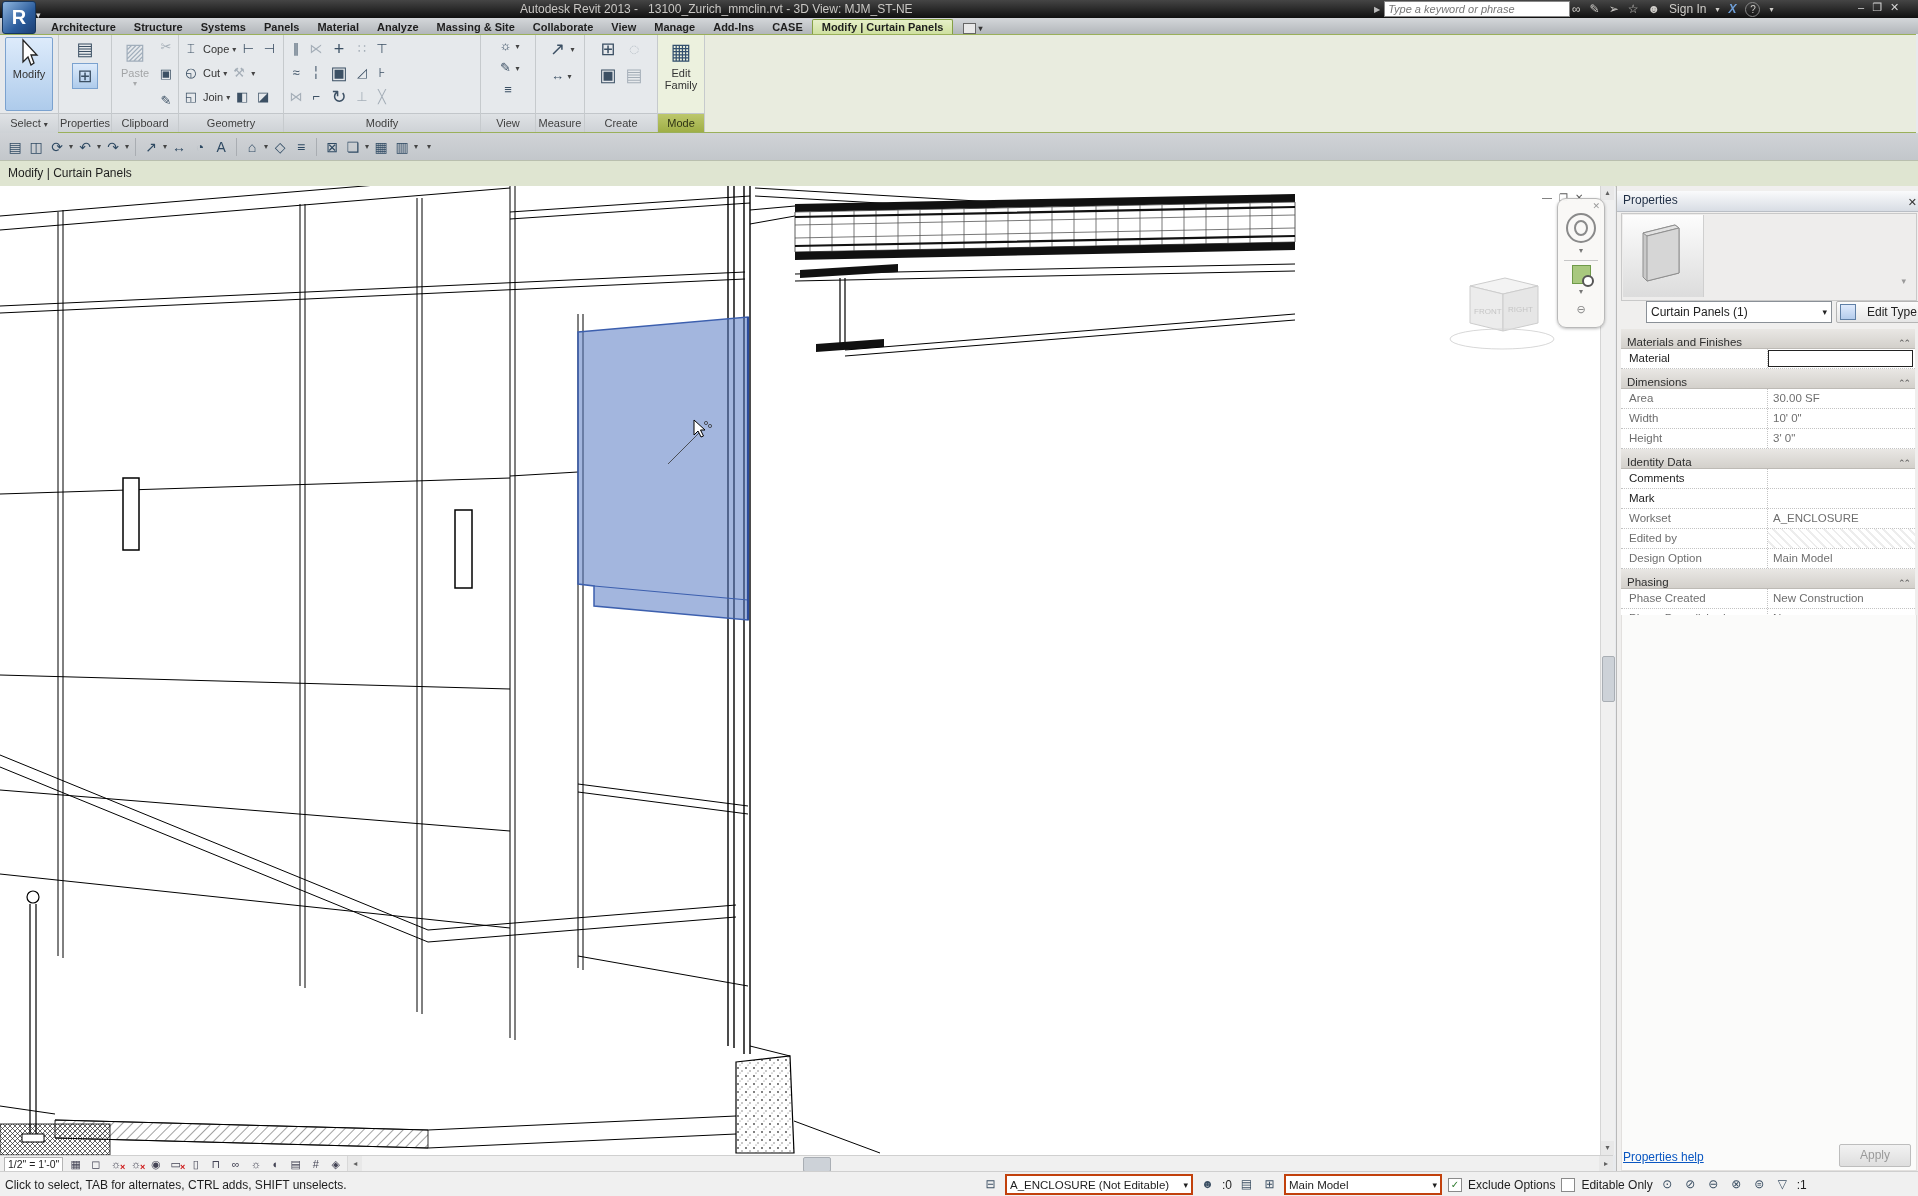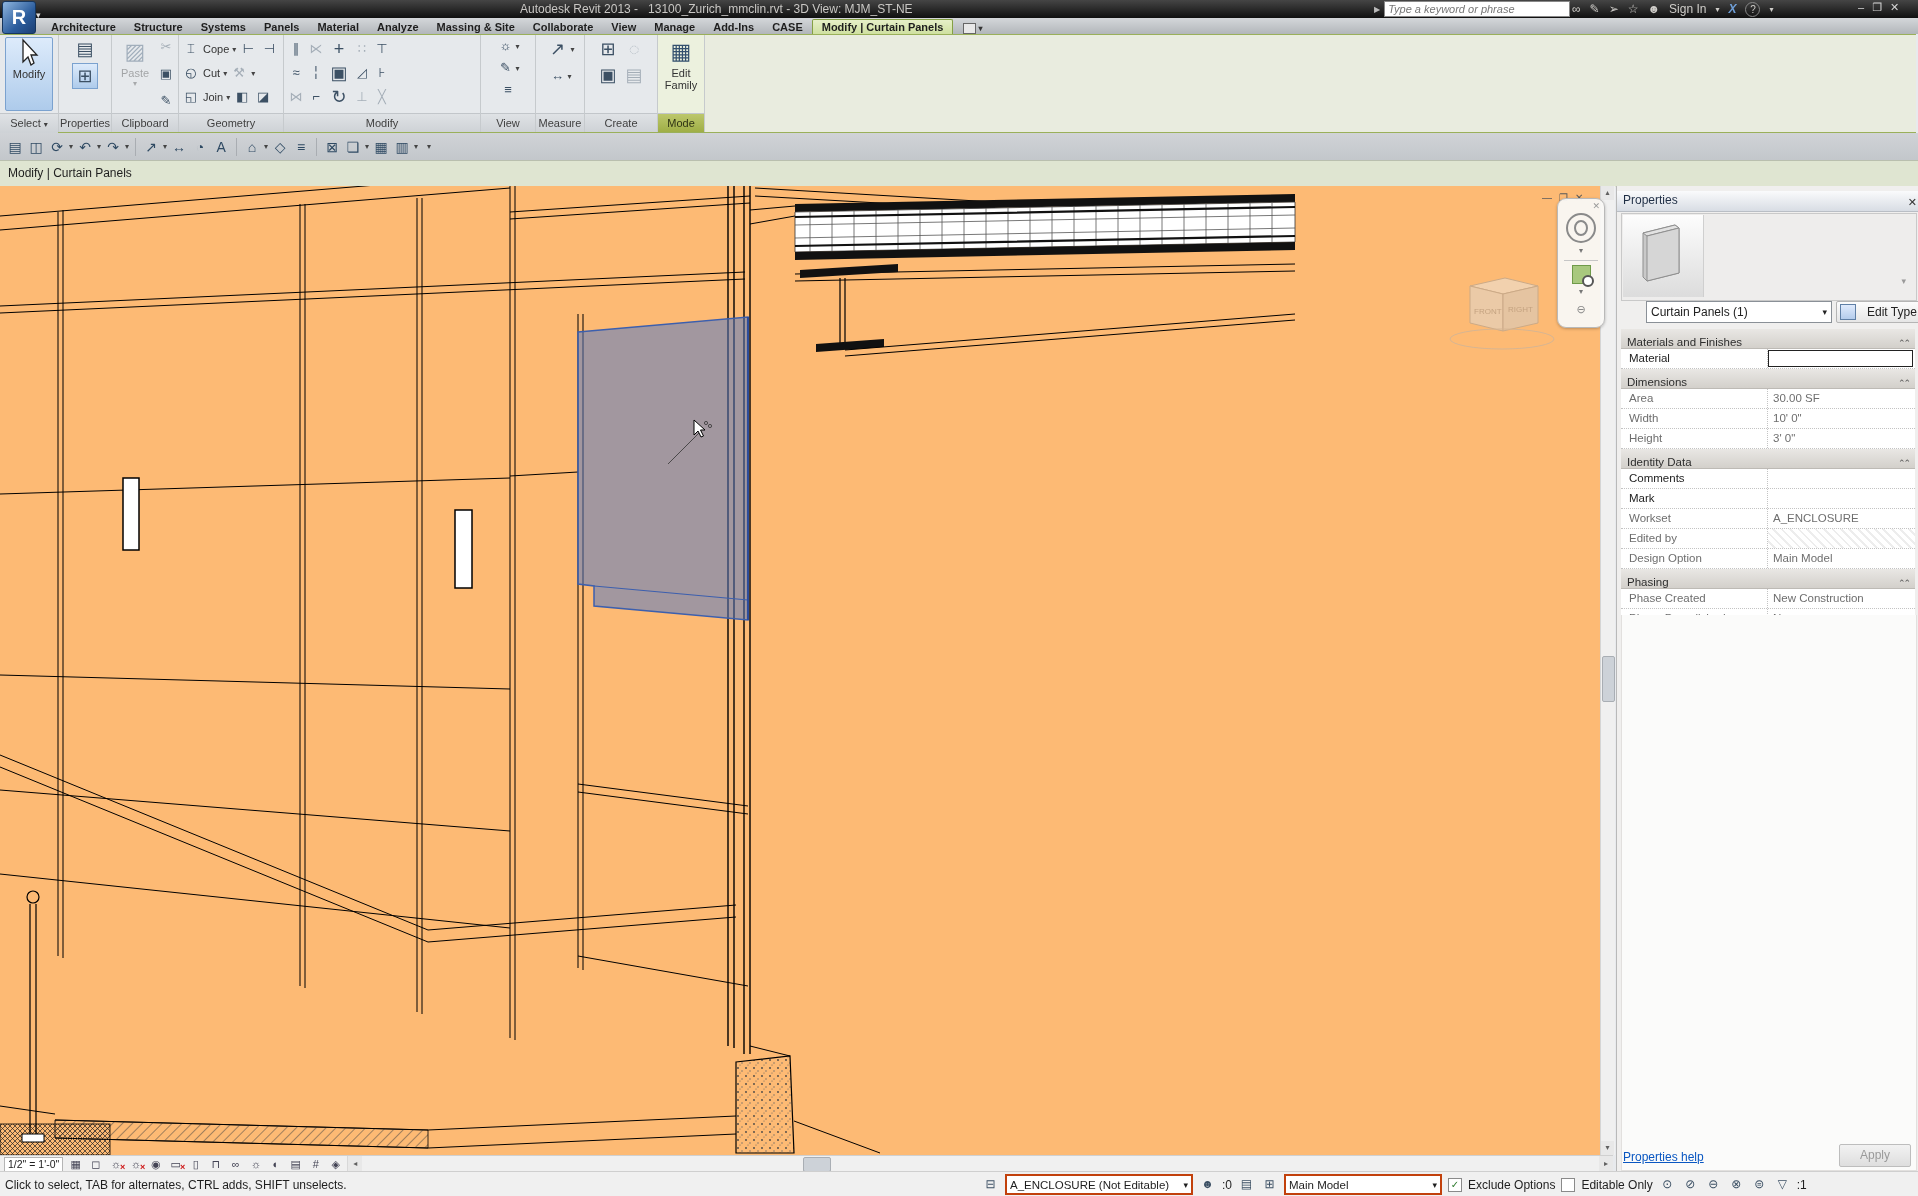--- a/index.html
+++ b/index.html
@@ -51,21 +51,21 @@
   .rfill{flex:1;background:#e9ecdf;}
   
   .qat{left:0;top:133px;width:1918px;height:27px;background:linear-gradient(#d0d3d7,#c3c7cb);
        display:flex;align-items:center;padding-left:6px;gap:3px;}
   .qat .icn{color:#2f4a63;font-size:14px;}
   .qsep{width:1px;height:18px;background:#a9adb2;margin:0 3px;}
   
   .modebar{left:0;top:160px;width:1918px;height:26px;background:#dfe5d1;border-top:1px solid #b9bfae;
            line-height:25px;padding-left:8px;font-size:12px;color:#1e1e1e;}
   
-  .canvas{left:0;top:186px;width:1600px;height:969px;background:#fdba74;overflow:hidden;}
+  .canvas{left:0;top:186px;width:1600px;height:969px;background:#ffffff;overflow:hidden;}
   .viewwinctl{left:1542px;top:192px;display:flex;gap:7px;color:#5a5a5a;font-size:10px;z-index:5;}
   .navbar{left:1557px;top:198px;width:46px;height:128px;background:rgba(249,248,245,.95);
           border:1px solid #b9b9b9;border-radius:9px;box-shadow:0 1px 3px rgba(0,0,0,.25);
           display:flex;flex-direction:column;align-items:center;z-index:5;}
   .navbar .x{align-self:flex-end;margin:2px 4px 0 0;color:#999;font-size:9px;}
   .wheel{width:26px;height:26px;border:2px solid #8a8a8a;border-radius:50%;margin-top:2px;position:relative;}
   .wheel::after{content:"";position:absolute;left:6px;top:5px;width:10px;height:12px;border:2px solid #8a8a8a;border-radius:50%;}
   .navcaret{color:#777;font-size:8px;margin:3px 0;}
   .navdiv{width:34px;height:1px;background:#c6c6c6;margin:2px 0;}
   .zoomicon{width:17px;height:17px;background:#a8c87e;border:1px solid #6f9a49;position:relative;margin-top:2px;}

